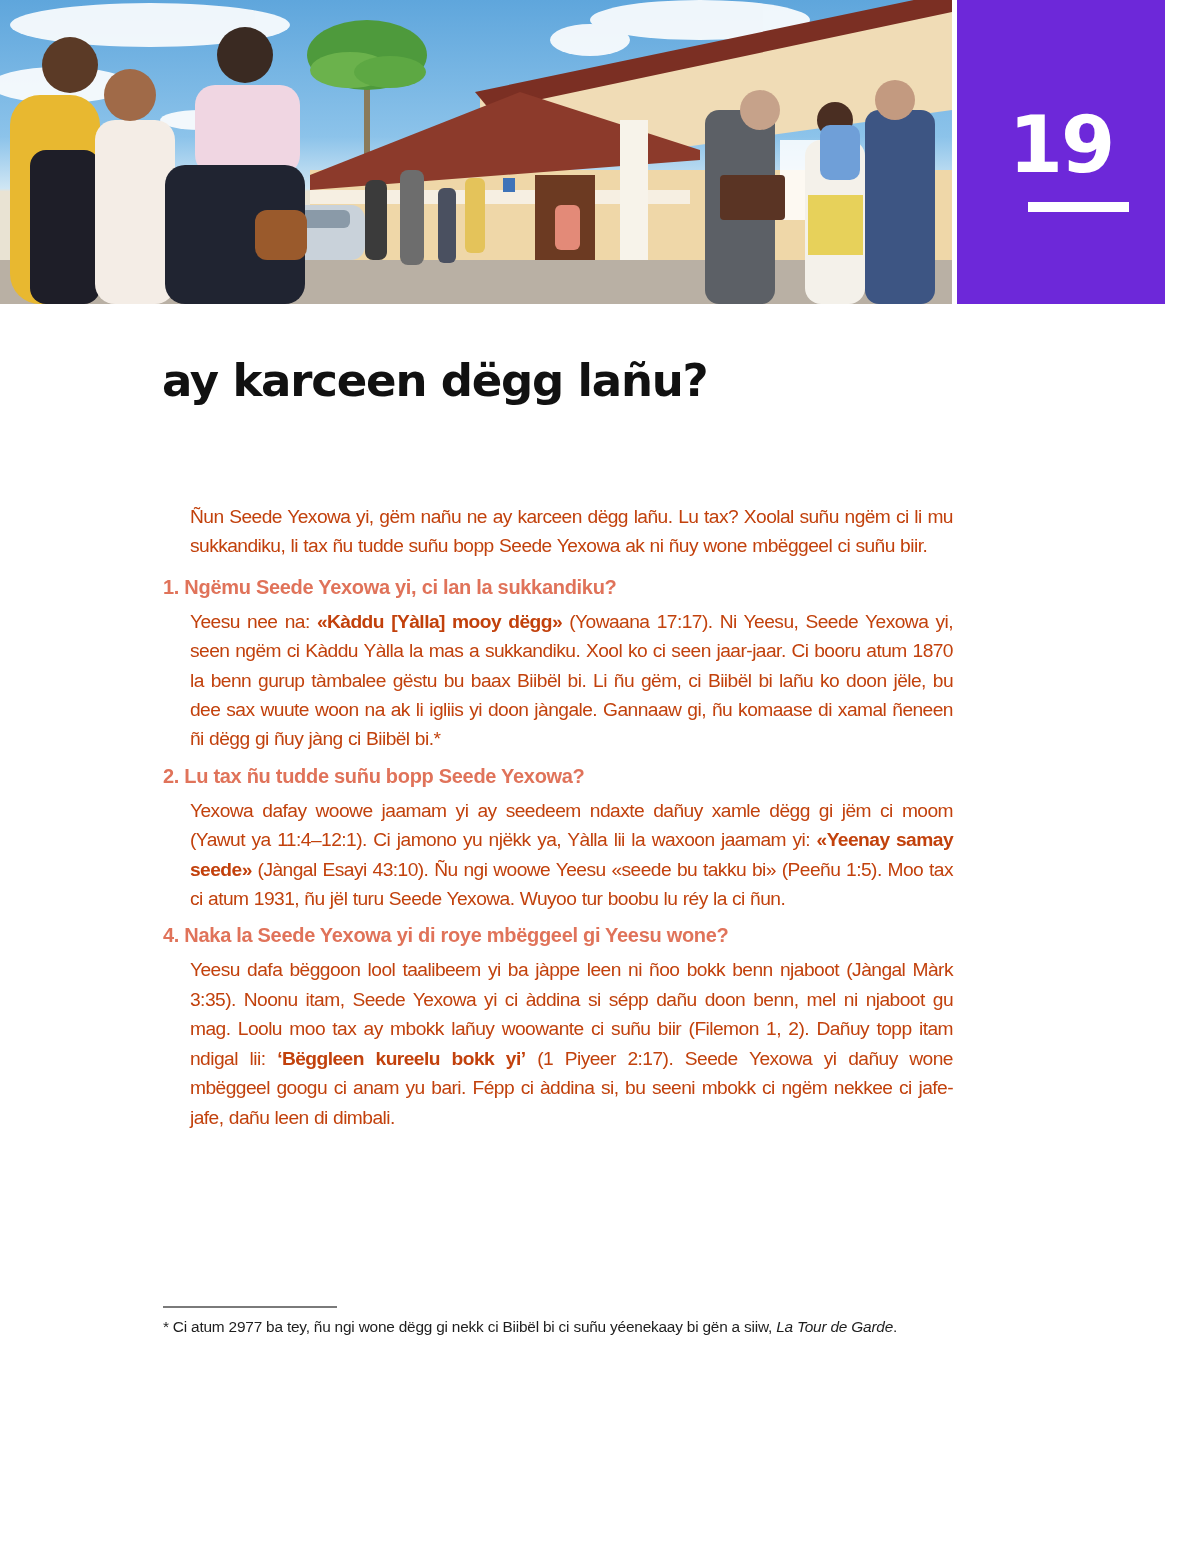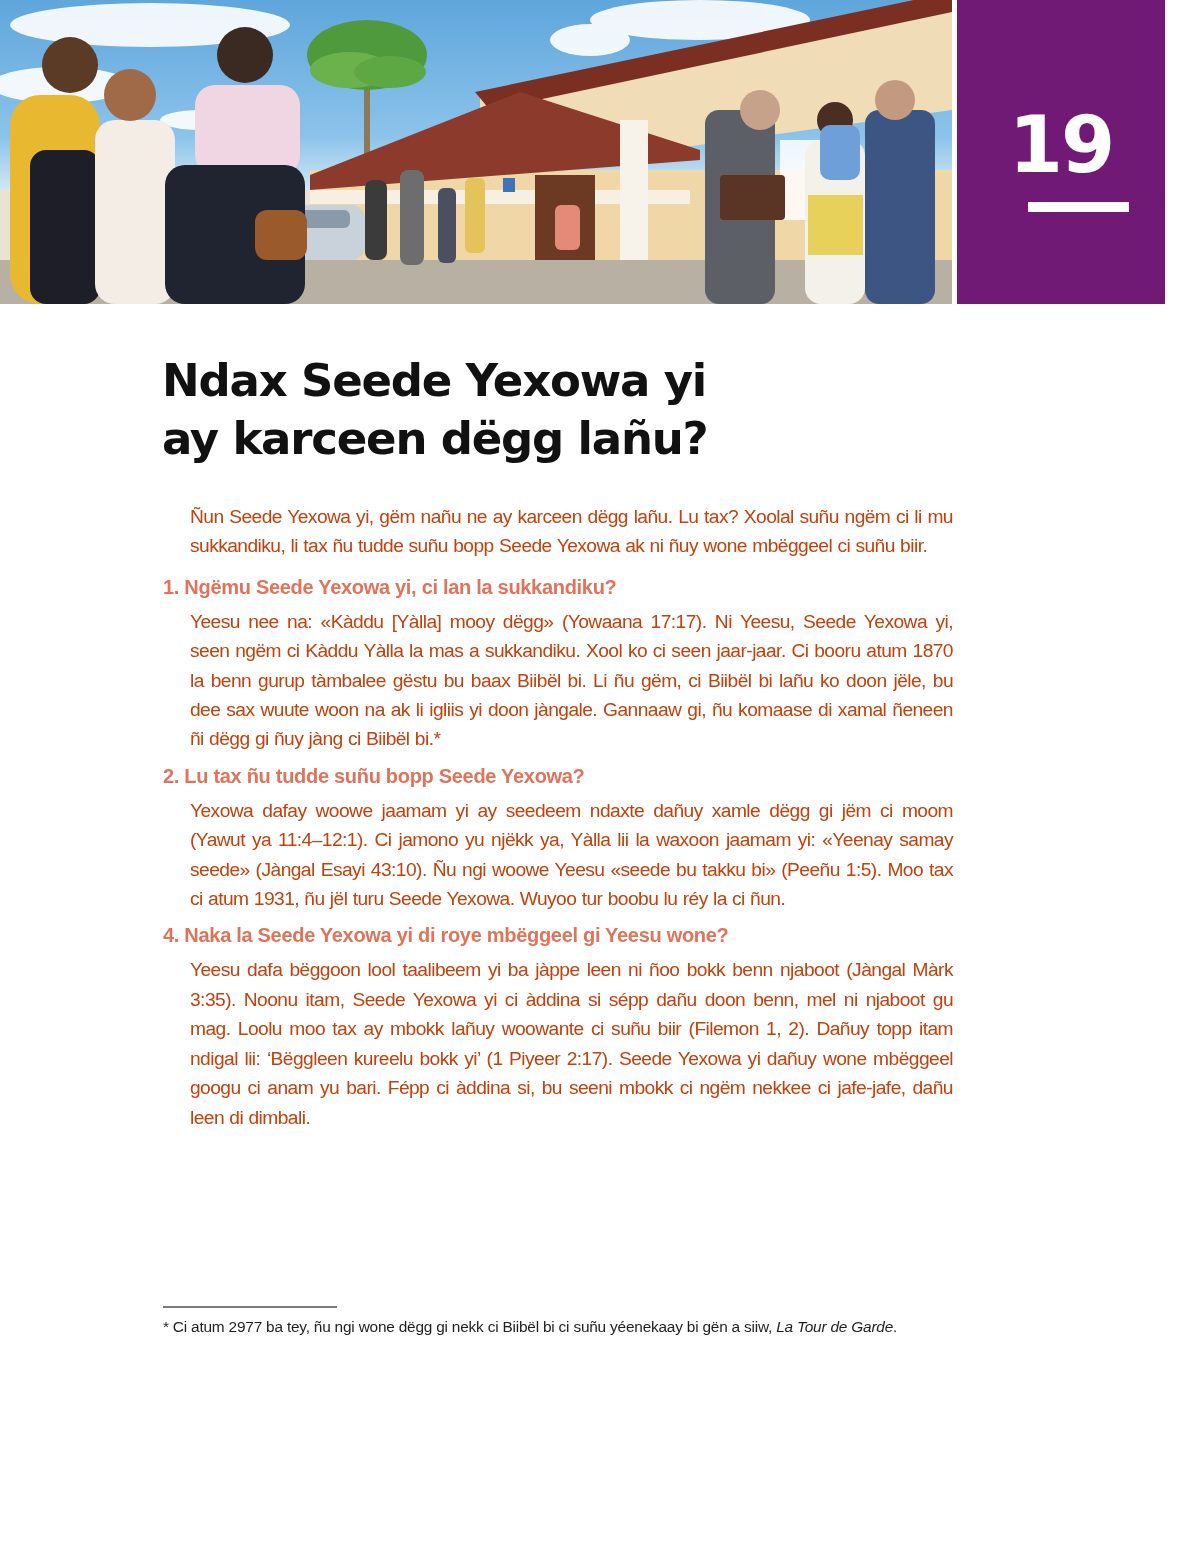--- a/index.html
+++ b/index.html
@@ -9,21 +9,21 @@
     
     .hero {
       position: absolute; left: 0; top: 0; width: 952px; height: 304px; overflow: hidden;
       background: linear-gradient(180deg, #5fa6dc 0%, #8cc3ea 45%, #cfe6f4 62%, #e9e3d3 63%);
     }
     .hero svg { position: absolute; left: 0; top: 0; width: 952px; height: 304px; }
 
     
     .badge {
       position: absolute; left: 957px; top: 0; width: 208px; height: 304px;
-      background: #701a75;
+      background: #6d28d9;
     }
     .badge-number {
       position: absolute; left: 0; right: 0; top: 106px; text-align: center;
       font-family: "DejaVu Sans", sans-serif; font-weight: bold; font-size: 78px;
       color: #ffffff; letter-spacing: -2px; line-height: 1;
     }
     .badge-rule {
       position: absolute; left: 71px; top: 202px; width: 101px; height: 10px; background: #ffffff;
     }
 
@@ -36,21 +36,21 @@
     .title span { display: block; }
 
     
     .content { position: absolute; left: 163px; top: 502px; width: 790px; }
     .para {
       margin-left: 27px; font-size: 19.2px; line-height: 29.4px; color: #c2410c;
       text-align: justify; letter-spacing: -0.55px; word-spacing: 0.5px;
       font-family: "Liberation Sans", "DejaVu Sans", sans-serif;
       font-stretch: condensed;
     }
-    .para b { font-weight: normal; }
+    .para b { font-weight: bold; }
     .intro { margin-bottom: 12px; }
     .question {
       font-family: Liberation Sans, sans-serif; font-weight: bold; font-size: 20px;
       color: #e0735a; line-height: 28px; margin: 8px 0 6px 0; letter-spacing: -0.3px;
     }
     .section { margin-bottom: 6px; }
 
     .footnote-rule {
       position: absolute; left: 163px; top: 1306px; width: 174px; height: 1.5px; background: #7a7a7a;
     }
@@ -134,21 +134,20 @@
     </g>
   </svg>
 </div>
 
 <div class="badge">
   <div class="badge-number">19</div>
   <div class="badge-rule"></div>
 </div>
 
 <h1 class="title">
-  <span>Ndax Seede Yexowa yi</span>
   <span>ay karceen dëgg lañu?</span>
 </h1>
 
 <div class="content">
   <p class="para intro">Ñun Seede Yexowa yi, gëm nañu ne ay karceen dëgg lañu. Lu tax? Xoolal suñu ngëm ci li mu sukkandiku, li tax ñu tudde suñu bopp Seede Yexowa ak ni ñuy wone mbëggeel ci suñu biir.</p>
 
   <div id="sections">
       <div class="section">
         <h2 class="question">1. Ngëmu Seede Yexowa yi, ci lan la sukkandiku?</h2>
         <p class="para"><span>Yeesu nee na: </span><b>«Kàddu [Yàlla] mooy dëgg»</b><span> (Yowaana 17:17). Ni Yeesu, Seede Yexowa yi, seen ngëm ci Kàddu Yàlla la mas a sukkandiku. Xool ko ci seen jaar-jaar. Ci booru atum 1870 la benn gurup tàmbalee gëstu bu baax Biibël bi. Li ñu gëm, ci Biibël bi lañu ko doon jële, bu dee sax wuute woon na ak li igliis yi doon jàngale. Gannaaw gi, ñu komaase di xamal ñeneen ñi dëgg gi ñuy jàng ci Biibël bi.*</span></p>

